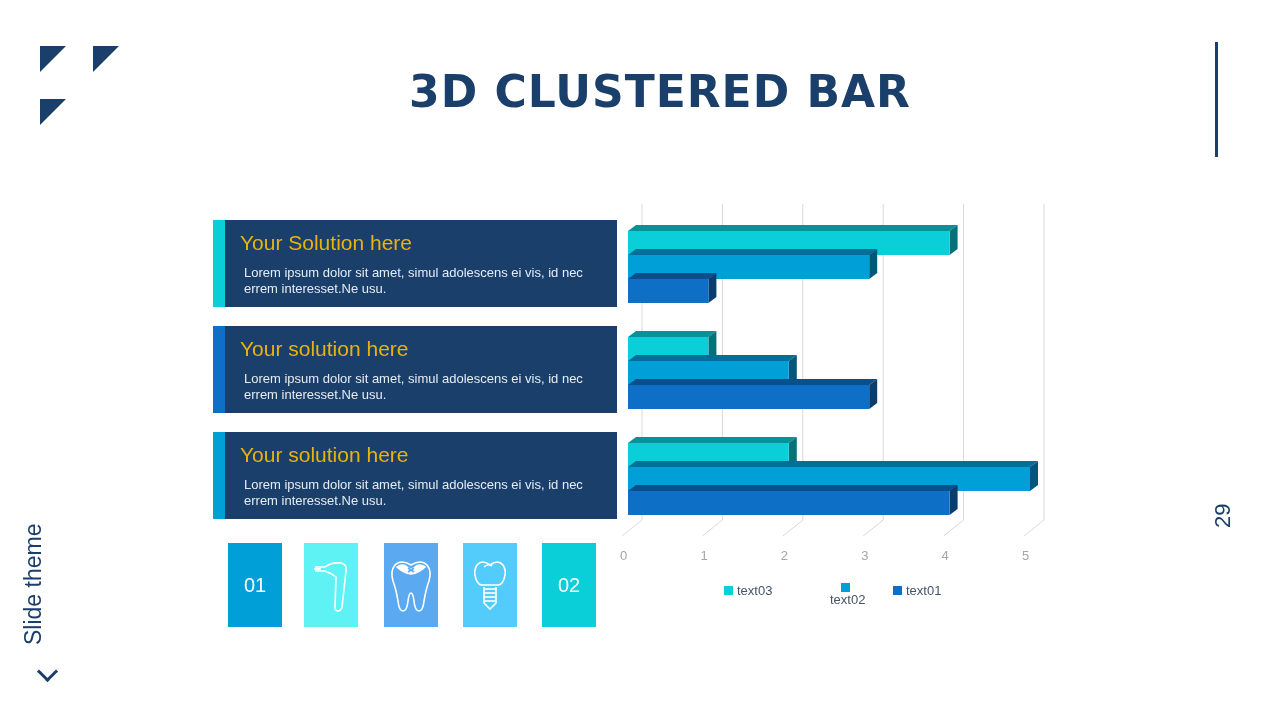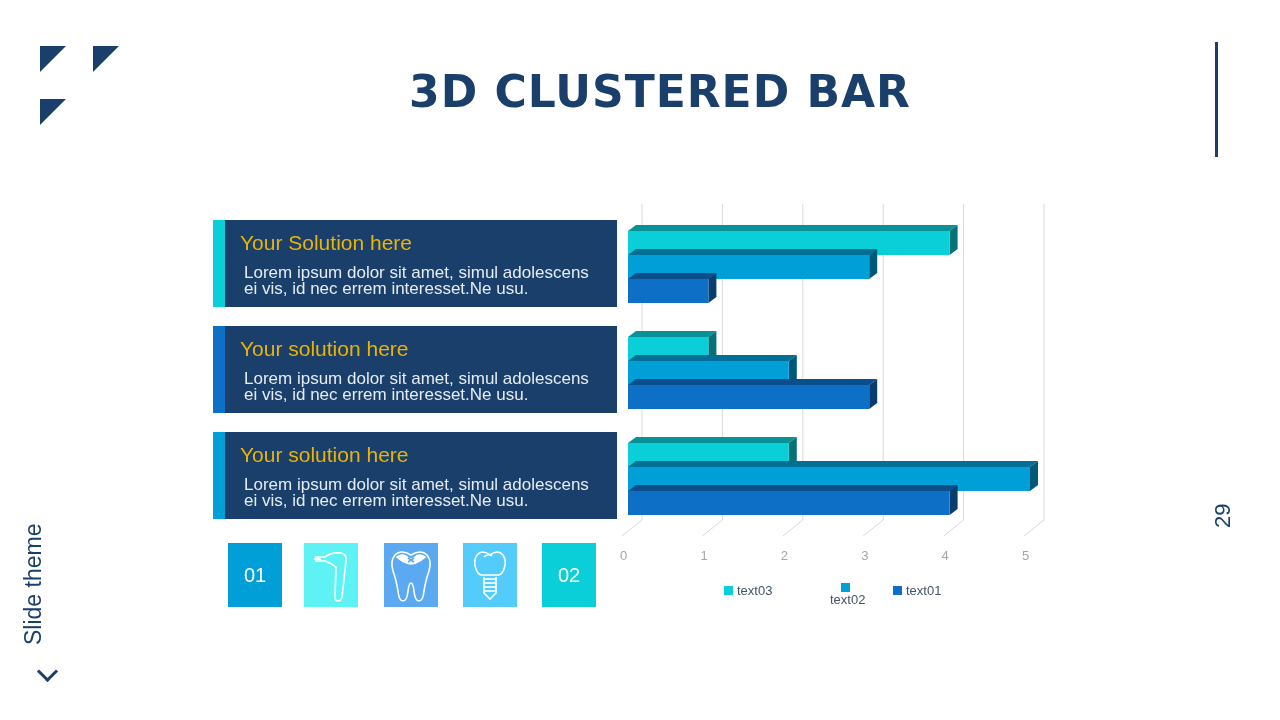--- a/index.html
+++ b/index.html
@@ -4,22 +4,22 @@
 <style>
   html, body { margin:0; padding:0; }
   body { width:1280px; height:720px; background:#ffffff; position:relative; overflow:hidden; font-family:"DejaVu Sans", sans-serif; }
   .abs { position:absolute; }
   .tri { position:absolute; width:0; height:0; border-top:26px solid #1a3f6b; border-right:26px solid transparent; }
   .title { position:absolute; left:0; width:1280px; top:66px; text-align:center; font-family:"DejaVu Sans", sans-serif; font-weight:bold; font-size:44px; color:#1a3f6b; letter-spacing:1px;margin-left:20px; }
   .vline { position:absolute; left:1215px; top:42px; width:3px; height:115px; background:#1a3f6b; }
   .card { position:absolute; left:213px; width:404px; height:87px; background:#1a3f6b; }
   .card .stripe { position:absolute; left:0; top:0; width:12px; height:100%; }
   .card .heading { position:absolute; left:27px; top:11px; font-family:"Liberation Sans", sans-serif; font-size:21px; color:#eab308; }
-  .card .body { position:absolute; left:31px; top:45px; width:360px; font-family:"Liberation Sans", sans-serif; font-size:17px; line-height:16px; color:#e6ecf3; }
-  .tile { position:absolute; top:543px; width:54px; height:64px; display:flex; align-items:center; justify-content:center; color:#ffffff; font-family:"Liberation Sans", sans-serif; font-size:20px; }
+  .card .body { position:absolute; left:31px; top:45px; width:360px; font-family:"Liberation Sans", sans-serif; font-size:13px; line-height:16px; color:#e6ecf3; }
+  .tile { position:absolute; top:543px; width:54px; height:84px; display:flex; align-items:center; justify-content:center; color:#ffffff; font-family:"Liberation Sans", sans-serif; font-size:20px; }
   .side-label { position:absolute; left:20px; top:645px; transform-origin:left top; transform:rotate(-90deg); font-family:"Liberation Sans", sans-serif; font-size:23px; color:#1a3f6b; white-space:nowrap; }
   .page-num { position:absolute; left:1210px; top:528px; transform-origin:left top; transform:rotate(-90deg); font-family:"Liberation Sans", sans-serif; font-size:22px; color:#1a3f6b; }
   .chev { position:absolute; left:40px; top:664px; width:12px; height:12px; border-right:3px solid #1a3f6b; border-bottom:3px solid #1a3f6b; transform:rotate(45deg); }
   .legend-item { position:absolute; top:583px; font-family:"Liberation Sans", sans-serif; font-size:13px; color:#44546a; display:flex; align-items:center;padding-left:39px; }
   .legend-item .sw { width:9px; height:9px; margin-right:4px; display:inline-block; }
   .tick { position:absolute; top:548px; font-family:"Liberation Sans", sans-serif; font-size:13px; color:#a6a6a6; }
 </style>
 </head>
 <body>
 

